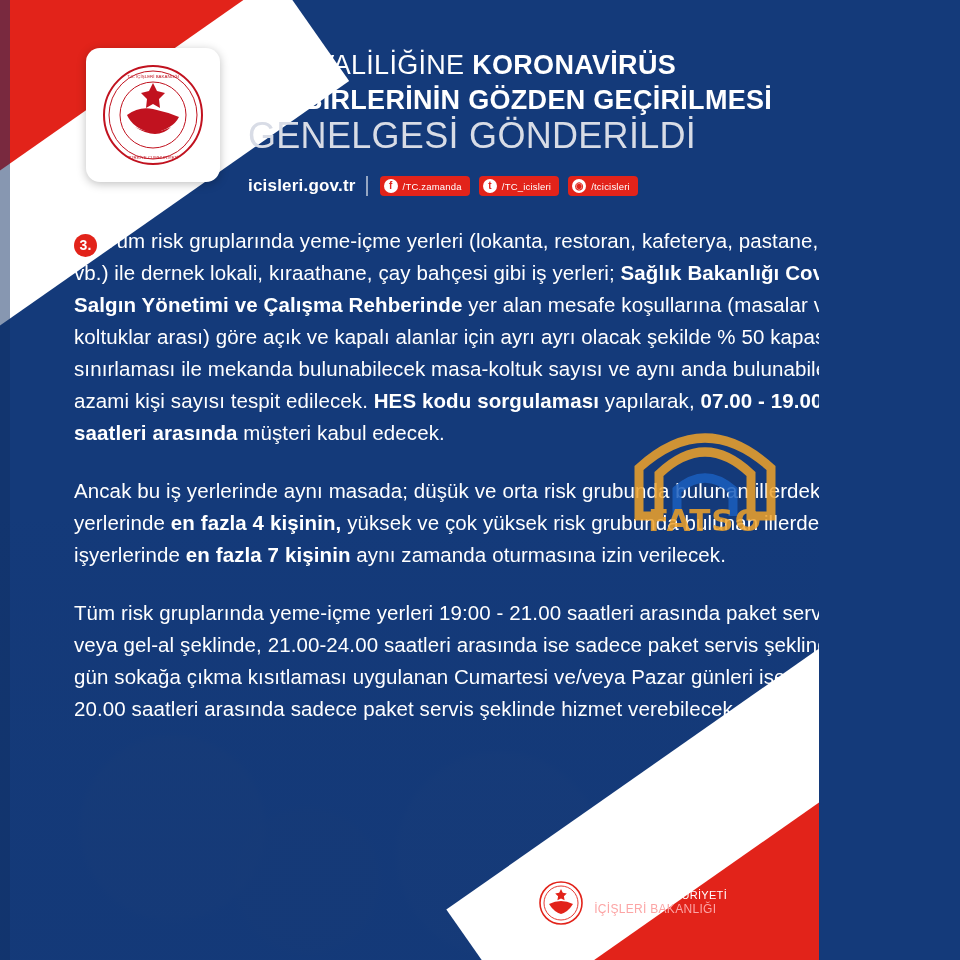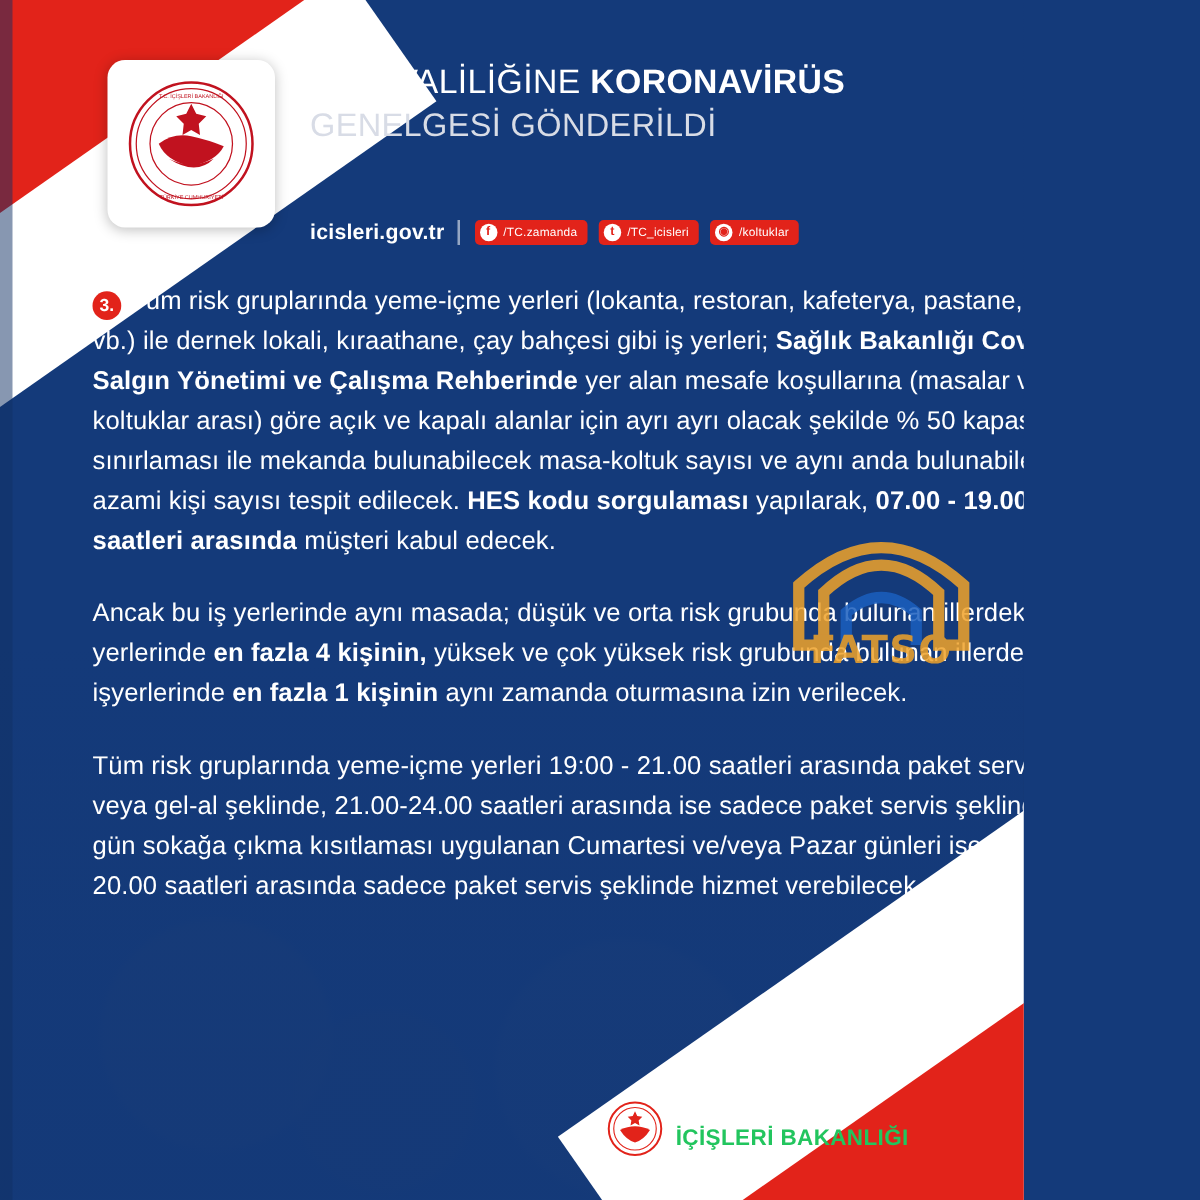--- a/index.html
+++ b/index.html
@@ -138,21 +138,21 @@
     color: #ffffff;
     font-size: 27px;
     line-height: 35px;
     letter-spacing: .3px;
     font-weight: 400;
     white-space: nowrap;
   }
   .title-line b { font-weight: 700; }
   .title-line.l3 {
     color: #d8dce6;
-    font-size: 26px;
+    font-size: 36px;
     font-weight: 400;
   }
 
   .social-row {
     position: absolute;
     left: 162px;
     top: 128px;
     display: flex;
     align-items: center;
     gap: 9px;
@@ -268,23 +268,23 @@
   }
   .footer-logo .ft {
     line-height: 1.25;
   }
   .ft .ft1 {
     color: #ffffff;
     font-size: 11px;
     letter-spacing: .3px;
   }
   .ft .ft2 {
-    color: #22c55e;
-    font-size: 18px;
-    font-weight: 700;
+    color: #fca5a5;
+    font-size: 12px;
+    font-weight: 400;
     letter-spacing: .3px;
   }
 </style>
 </head>
 <body>
 
 <div class="poster">
 
   <div class="photo-band"></div>
   <div class="scrim"></div>
@@ -309,51 +309,52 @@
           <path d="M26 52 q12 -9 26 -6 q14 3 26 8 q-6 12 -26 16 q-20 -4 -26 -18 Z" fill="#c1121f"></path>
           <path d="M34 64 q18 9 36 0 q-14 14 -36 0 Z" fill="#c1121f"></path>
           <text x="52" y="15" font-size="4.4" fill="#c1121f" text-anchor="middle" font-family="'Liberation Sans',sans-serif">T.C. İÇİŞLERİ BAKANLIĞI</text>
           <text x="52" y="96" font-size="4.4" fill="#c1121f" text-anchor="middle" font-family="'Liberation Sans',sans-serif">TÜRKİYE CUMHURİYETİ</text>
         </svg>
       </span>
     </div>
 
     <div class="header-text">
       <div class="title-line"><span>81 İL VALİLİĞİNE </span><b>KORONAVİRÜS</b></div>
+      <div class="title-line"><b>TEDBİRLERİNİN GÖZDEN GEÇİRİLMESİ</b></div>
       <div class="title-line l3">GENELGESİ GÖNDERİLDİ</div>
     </div>
 
     <div class="social-row">
       <div class="site">icisleri.gov.tr</div>
 
       <div class="chip">
         <span class="glyph">f</span>
         <span class="chip-label">/TC.zamanda</span>
       </div>
 
       <div class="chip">
         <span class="glyph">t</span>
         <span class="chip-label">/TC_icisleri</span>
       </div>
 
       <div class="chip">
         <span class="glyph">◉</span>
-        <span class="chip-label">/koltuklar</span>
+        <span class="chip-label">/tcicisleri</span>
       </div>
     </div>
   </div>
 
   <div class="content">
 
     <p class="para">
       <span class="num-badge">3.</span><span>Tüm risk gruplarında yeme-içme yerleri (lokanta, restoran, kafeterya, pastane, tatlıcı vb.) ile dernek lokali, kıraathane, çay bahçesi gibi iş yerleri; </span><b>Sağlık Bakanlığı Covid-19 Salgın Yönetimi ve Çalışma Rehberinde</b><span> yer alan mesafe koşullarına (masalar ve koltuklar arası) göre açık ve kapalı alanlar için ayrı ayrı olacak şekilde % 50 kapasite sınırlaması ile mekanda bulunabilecek masa-koltuk sayısı ve aynı anda bulunabilecek azami kişi sayısı tespit edilecek. </span><b>HES kodu sorgulaması</b><span> yapılarak, </span><b>07.00 - 19.00 saatleri arasında</b><span> müşteri kabul edecek.</span>
     </p>
 
     <p class="para">
-      <span>Ancak bu iş yerlerinde aynı masada; düşük ve orta risk grubunda bulunan illerdeki iş yerlerinde </span><b>en fazla 4 kişinin,</b><span> yüksek ve çok yüksek risk grubunda bulunan illerdeki işyerlerinde </span><b>en fazla 1 kişinin</b><span> aynı zamanda oturmasına izin verilecek.</span>
+      <span>Ancak bu iş yerlerinde aynı masada; düşük ve orta risk grubunda bulunan illerdeki iş yerlerinde </span><b>en fazla 4 kişinin,</b><span> yüksek ve çok yüksek risk grubunda bulunan illerdeki işyerlerinde </span><b>en fazla 7 kişinin</b><span> aynı zamanda oturmasına izin verilecek.</span>
     </p>
 
     <p class="para">Tüm risk gruplarında yeme-içme yerleri 19:00 - 21.00 saatleri arasında paket servisi veya gel-al şeklinde, 21.00-24.00 saatleri arasında ise sadece paket servis şeklinde, tam gün sokağa çıkma kısıtlaması uygulanan Cumartesi ve/veya Pazar günleri ise 10.00 - 20.00 saatleri arasında sadece paket servis şeklinde hizmet verebilecek.</p>
   </div>
 
   <div class="watermark">
     <svg width="160" height="120" viewBox="0 0 160 120" aria-hidden="true">
       <path d="M14 112 L14 64 Q80 4 146 64 L146 112 L126 112 L126 70 Q80 26 34 70 L34 112 Z" fill="none" stroke="#f0a32a" stroke-width="9"></path>
       <path d="M52 112 L52 86 Q80 62 108 86 L108 112" fill="none" stroke="#1b5fbf" stroke-width="9"></path>
     </svg>

